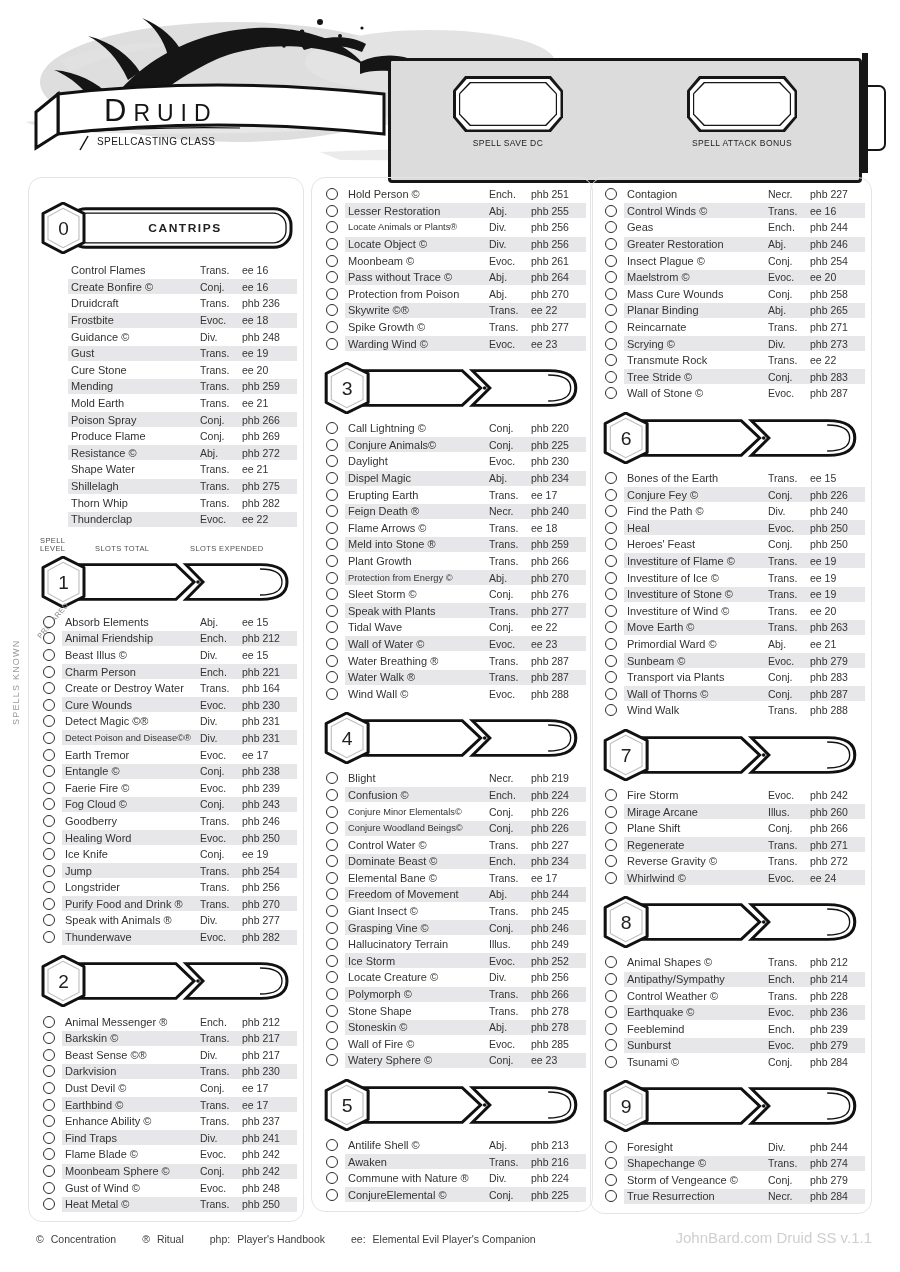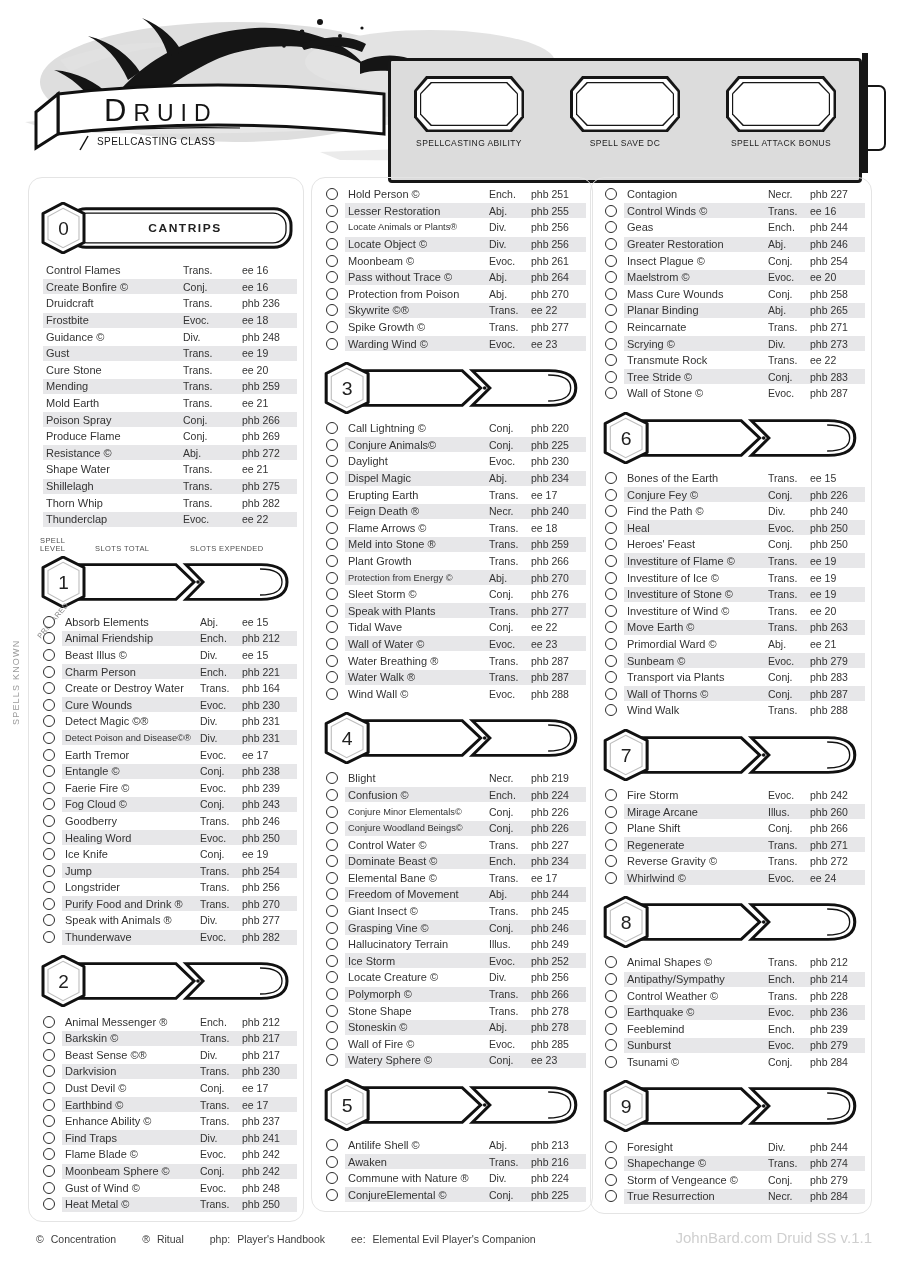--- a/index.html
+++ b/index.html
@@ -42,21 +42,21 @@
   .hdr-label{position:absolute;font-size:7.5px;color:#4e4e4e;letter-spacing:.4px;line-height:1.15;}
   .hdr-label.spell-level{left:5px;top:-19px;}
   .hdr-label.slots-total{left:60px;top:-11px;}
   .hdr-label.slots-expended{left:155px;top:-11px;}
   .prepared-label{position:absolute;left:-4px;bottom:-17px;font-size:7.5px;color:#8a8a8a;letter-spacing:.4px;transform:rotate(-50deg);}
 
   .spell-list{position:relative;}
   .row{display:flex;align-items:center;height:16.6px;padding-left:5px;}
   .chk{width:10px;height:10px;border:1.7px solid #2b2b2b;border-radius:50%;margin:0 7px 0 3px;background:#fff;flex:none;}
   .row-body{flex:1;display:flex;align-items:center;min-width:0;padding:1.5px 3px;}
-  .no-chk .row-body{margin-left:3px;gap:17px;}
+  .no-chk .row-body{margin-left:28px;}
   .row:nth-child(even) .row-body{background:#e7e7e9;}
   .nm{flex:1;font-size:11px;color:#333;white-space:nowrap;overflow:hidden;}
   .nm.tight{font-size:9.3px;}
   .sc{width:42px;font-size:10.5px;color:#333;flex:none;}
   .rf{width:52px;font-size:10.5px;color:#333;flex:none;}
 
   
   .spells-known{position:absolute;left:11px;top:575px;height:150px;writing-mode:vertical-rl;transform:rotate(180deg);
                 font-size:9px;letter-spacing:1.2px;color:#9a9a9a;}
   .footer{position:absolute;left:36px;right:35px;top:1229px;display:flex;align-items:baseline;text-align:right;}
@@ -94,28 +94,20 @@
       <path d="M58 94 L36 112 L36 148 L58 134 Z" fill="#ffffff" stroke="#111" stroke-width="3"></path>
       <path d="M58 134 Q150 126 240 128" fill="none" stroke="#111" stroke-width="1.1"></path>
       <path d="M88 136 L80 150" stroke="#111" stroke-width="1.5"></path>
     </svg>
     <div class="class-title"><span class="ft">D</span><span class="rt">RUID</span></div>
     <div class="class-sub">SPELLCASTING CLASS</div>
   </div>
 
   <div class="stats-bar">
     <div class="bar-curl"></div>
-  <div class="stat-group">
-        <div class="octo-outer">
-          <div class="octo-mid"></div>
-          <div class="octo-line"></div>
-          <div class="octo-core"></div>
-        </div>
-        <div class="stat-label">SPELLCASTING ABILITY</div>
-      </div>
       <div class="stat-group">
         <div class="octo-outer">
           <div class="octo-mid"></div>
           <div class="octo-line"></div>
           <div class="octo-core"></div>
         </div>
         <div class="stat-label">SPELL SAVE DC</div>
       </div>
       <div class="stat-group">
         <div class="octo-outer">

